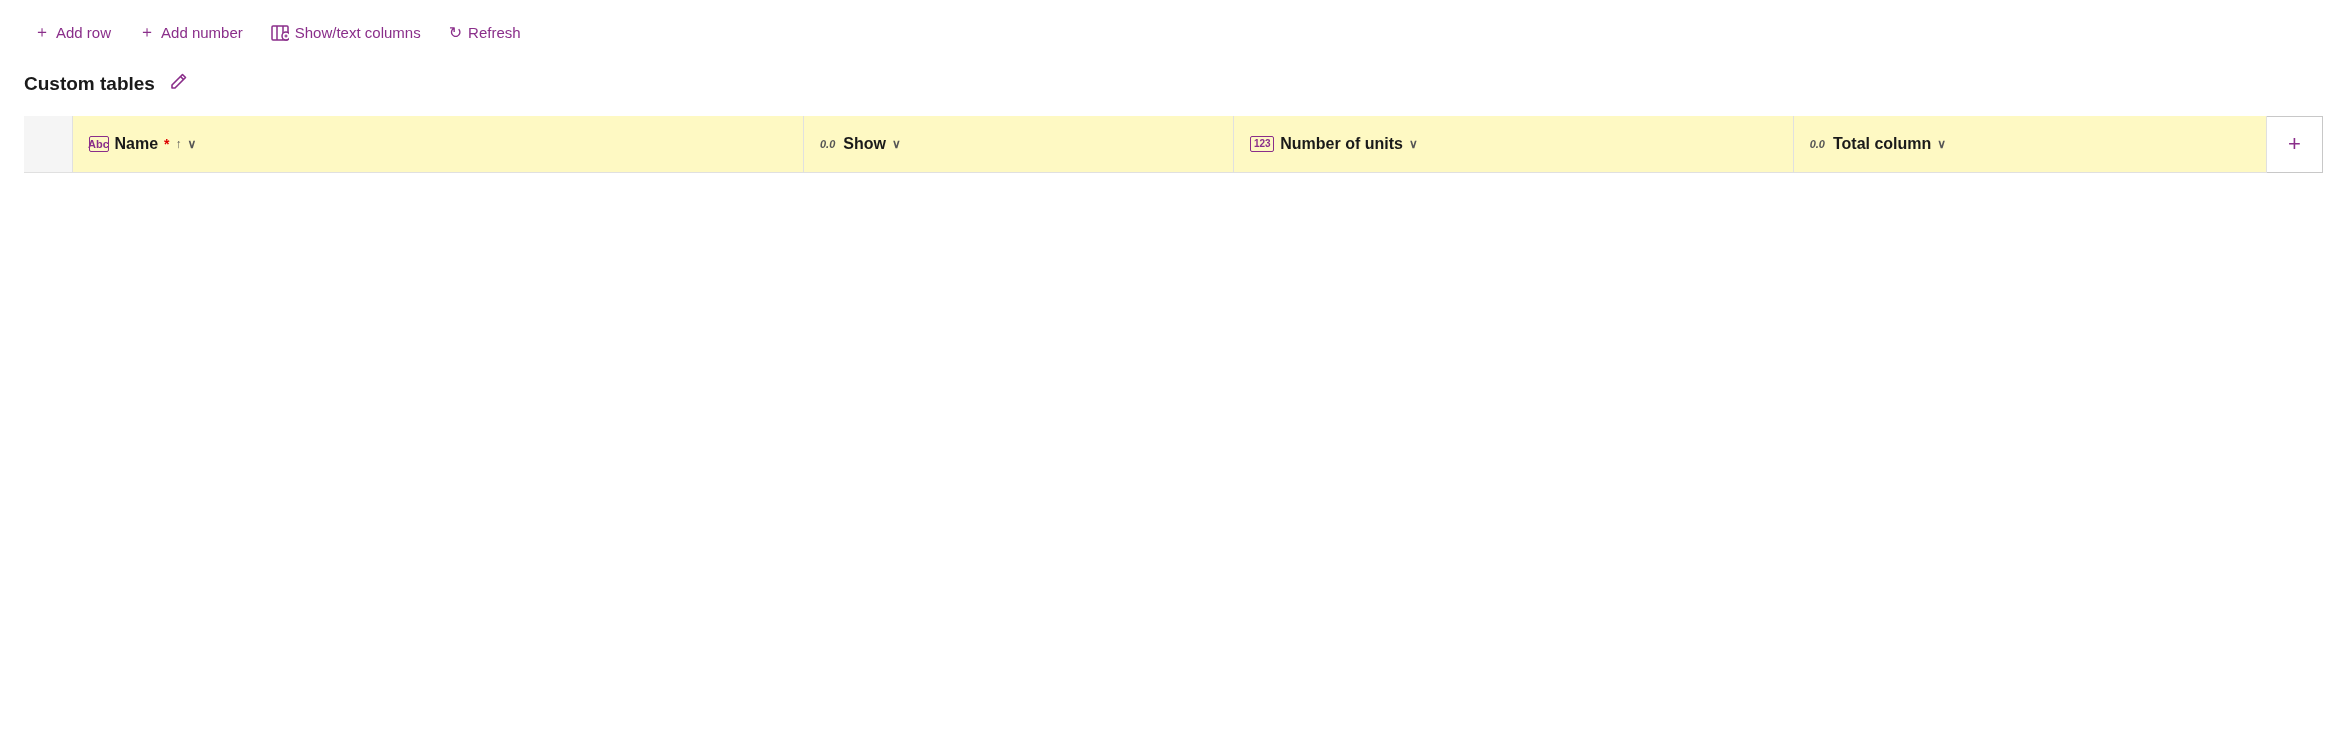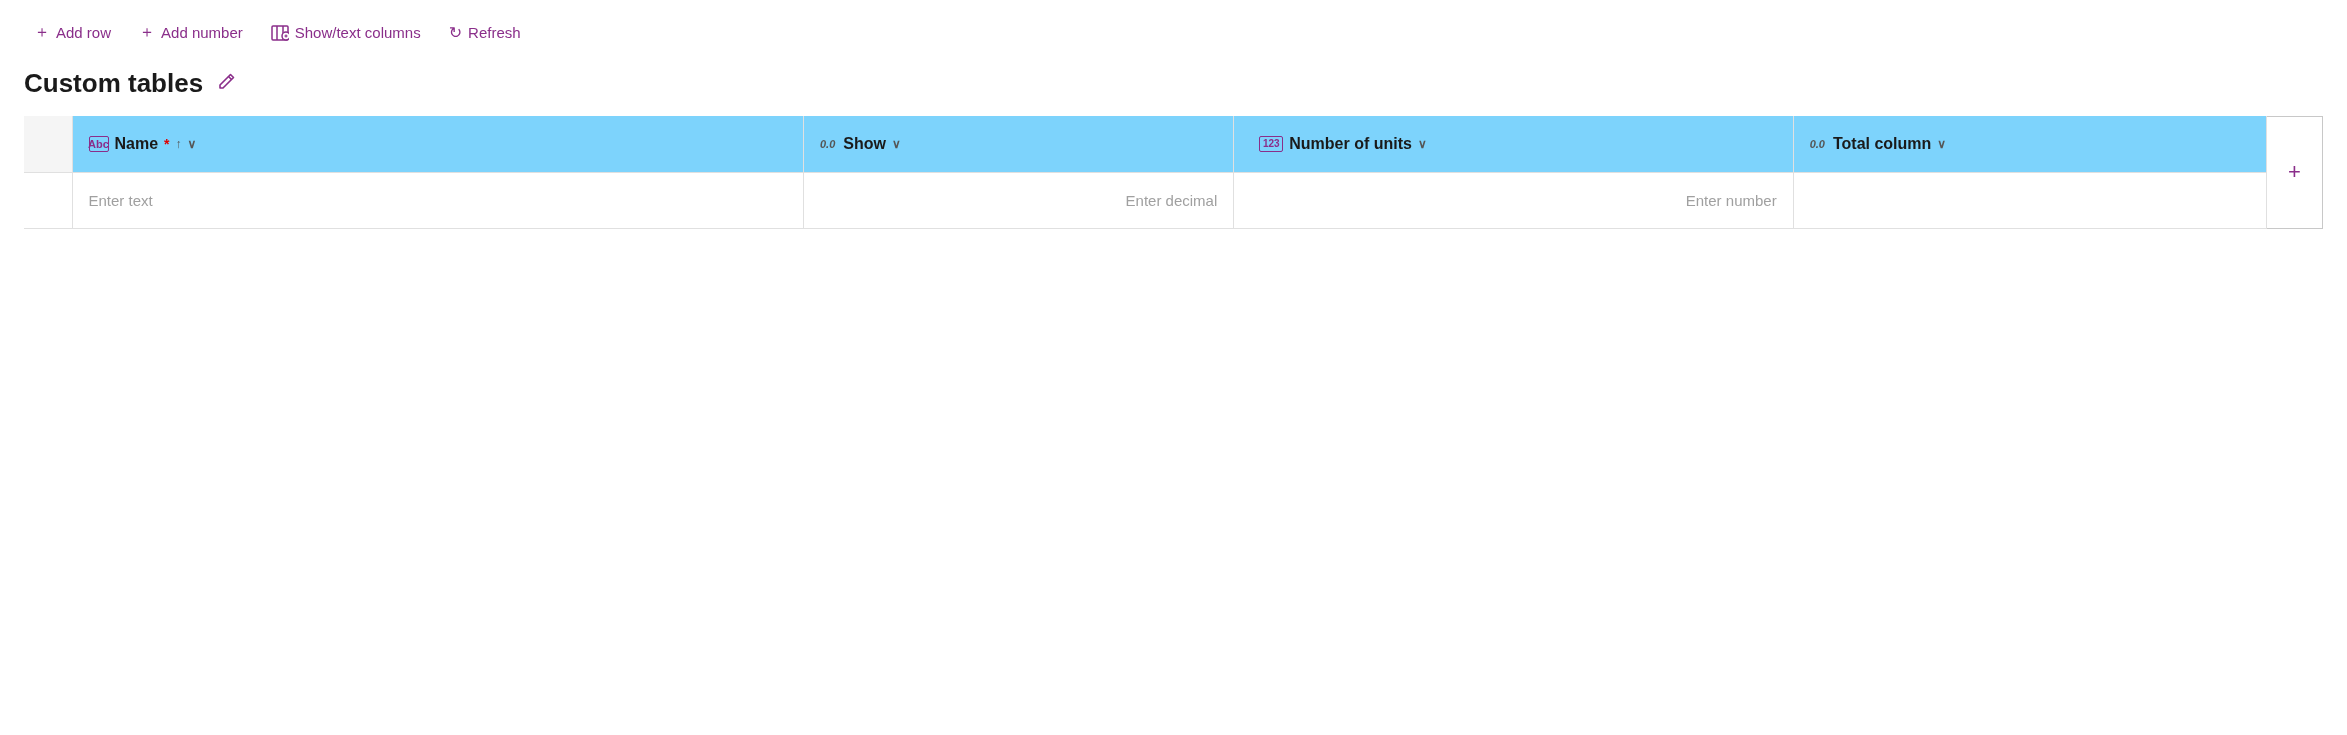--- a/index.html
+++ b/index.html
@@ -35,21 +35,21 @@
     }
 
     
     .page-title-row {
       display: flex;
       align-items: center;
       gap: 10px;
       margin-bottom: 16px;
     }
     .page-title {
-      font-size: 26px;
+      font-size: 19px;
       font-weight: 700;
       color: #1a1a1a;
     }
     .edit-icon-btn {
       background: none;
       border: none;
       cursor: pointer;
       color: #8a2e8a;
       font-size: 18px;
       padding: 4px;
@@ -62,21 +62,21 @@
       flex: 1;
     }
     .data-table th, .data-table td {
       border-right: 1px solid #e0e0e0;
       border-bottom: 1px solid #e0e0e0;
       padding: 0 16px;
       height: 56px;
       white-space: nowrap;
     }
     .data-table th {
-      background: #7dd3fc;
+      background: #fef9c3;
       font-weight: 600;
       font-size: 14px;
       color: #1a1a1a;
       text-align: left;
     }
     .data-table td {
       font-size: 15px;
       color: #1a1a1a;
     }
     .data-table td.numeric {
@@ -215,51 +215,38 @@
 
         <th style="min-width:200px;text-align:right;">
           <div class="col-header" style="justify-content:flex-start;">
             <span style="font-size:11px;color:#555;font-style:italic;margin-right:2px;">0.0</span>
             <span class="col-name">Show</span>
             <span class="chevron">∨</span>
           </div>
         </th>
 
         <th style="min-width:260px;text-align:right;">
-          <div class="col-header" style="justify-content:flex-start;margin-left:9px;">
+          <div class="col-header" style="justify-content:flex-start;">
             <span class="col-type-icon" style="font-size:10px;width:24px;">123</span>
             <span class="col-name">Number of units</span>
             <span class="chevron">∨</span>
           </div>
         </th>
 
         <th style="min-width:220px;text-align:right;">
           <div class="col-header" style="justify-content:flex-start;">
             <span style="font-size:11px;color:#555;font-style:italic;margin-right:2px;">0.0</span>
             <span class="col-name">Total column</span>
             <span class="chevron">∨</span>
           </div>
         </th>
       </tr>
     </thead>
     <tbody>
 
 
-      <tr>
-        <td style="width:48px;border-right:1px solid #e0e0e0;"></td>
-        <td class="placeholder">
-          <span>Enter text</span>
-        </td>
-        <td class="placeholder numeric">
-          <span>Enter decimal</span>
-        </td>
-        <td class="placeholder numeric">
-          <span>Enter number</span>
-        </td>
-        <td></td>
-      </tr>
     </tbody>
   </table>
 
   <button class="add-col-btn">
     <span>+</span>
   </button>
 </div>
 
 </body></html>

